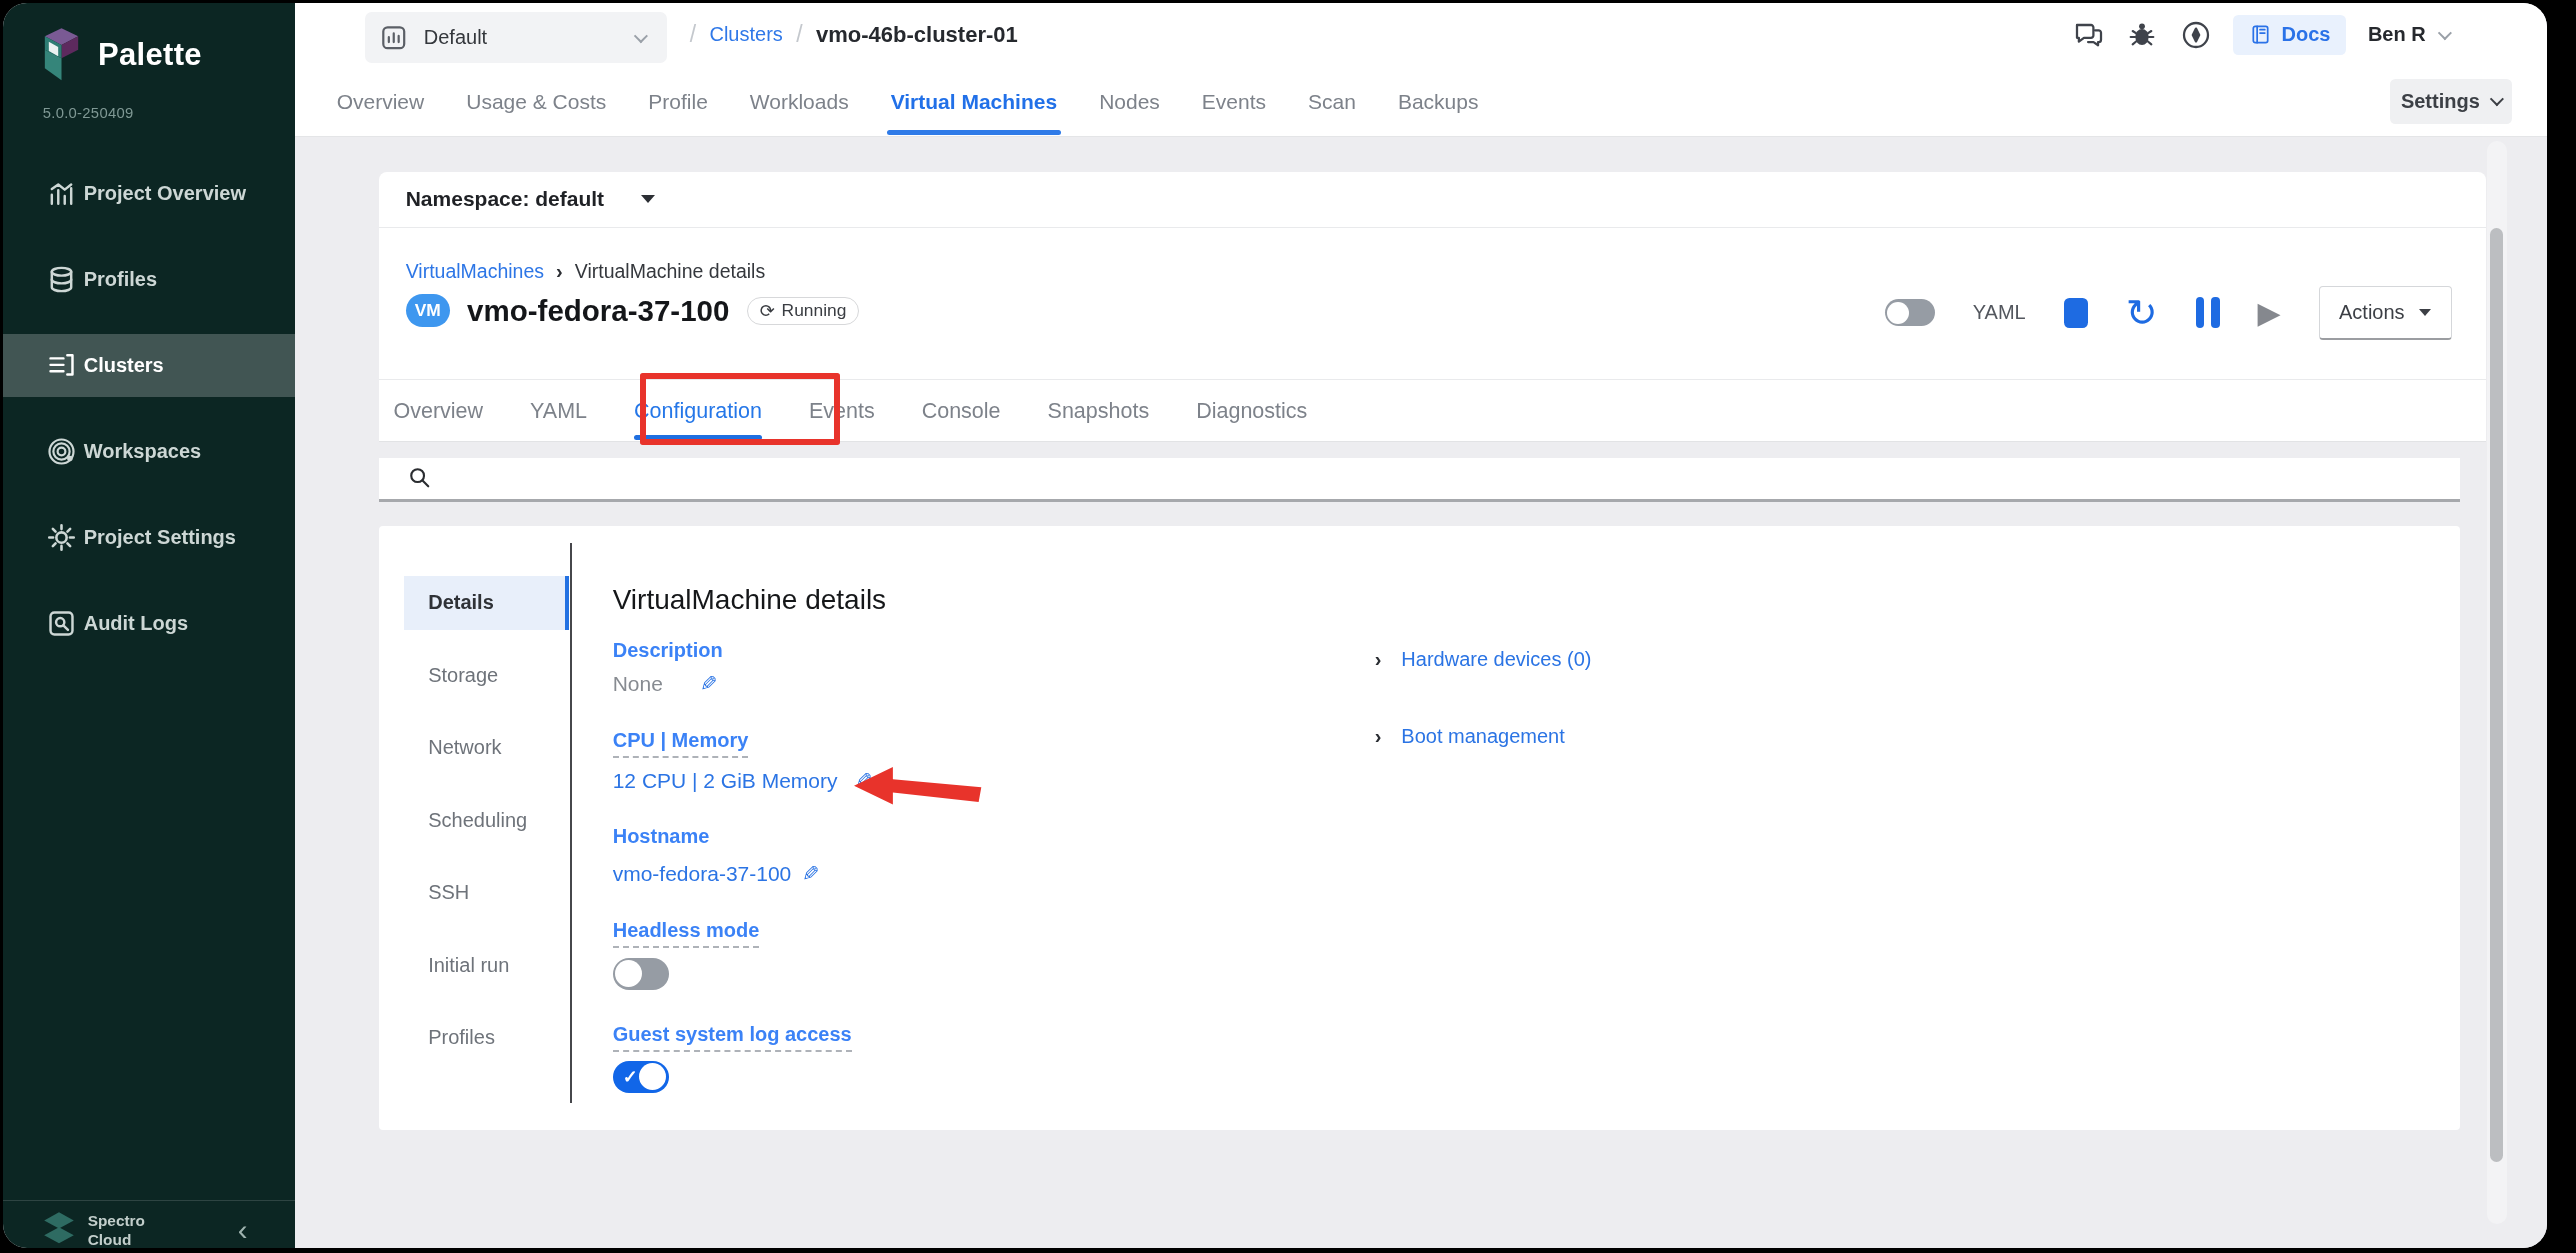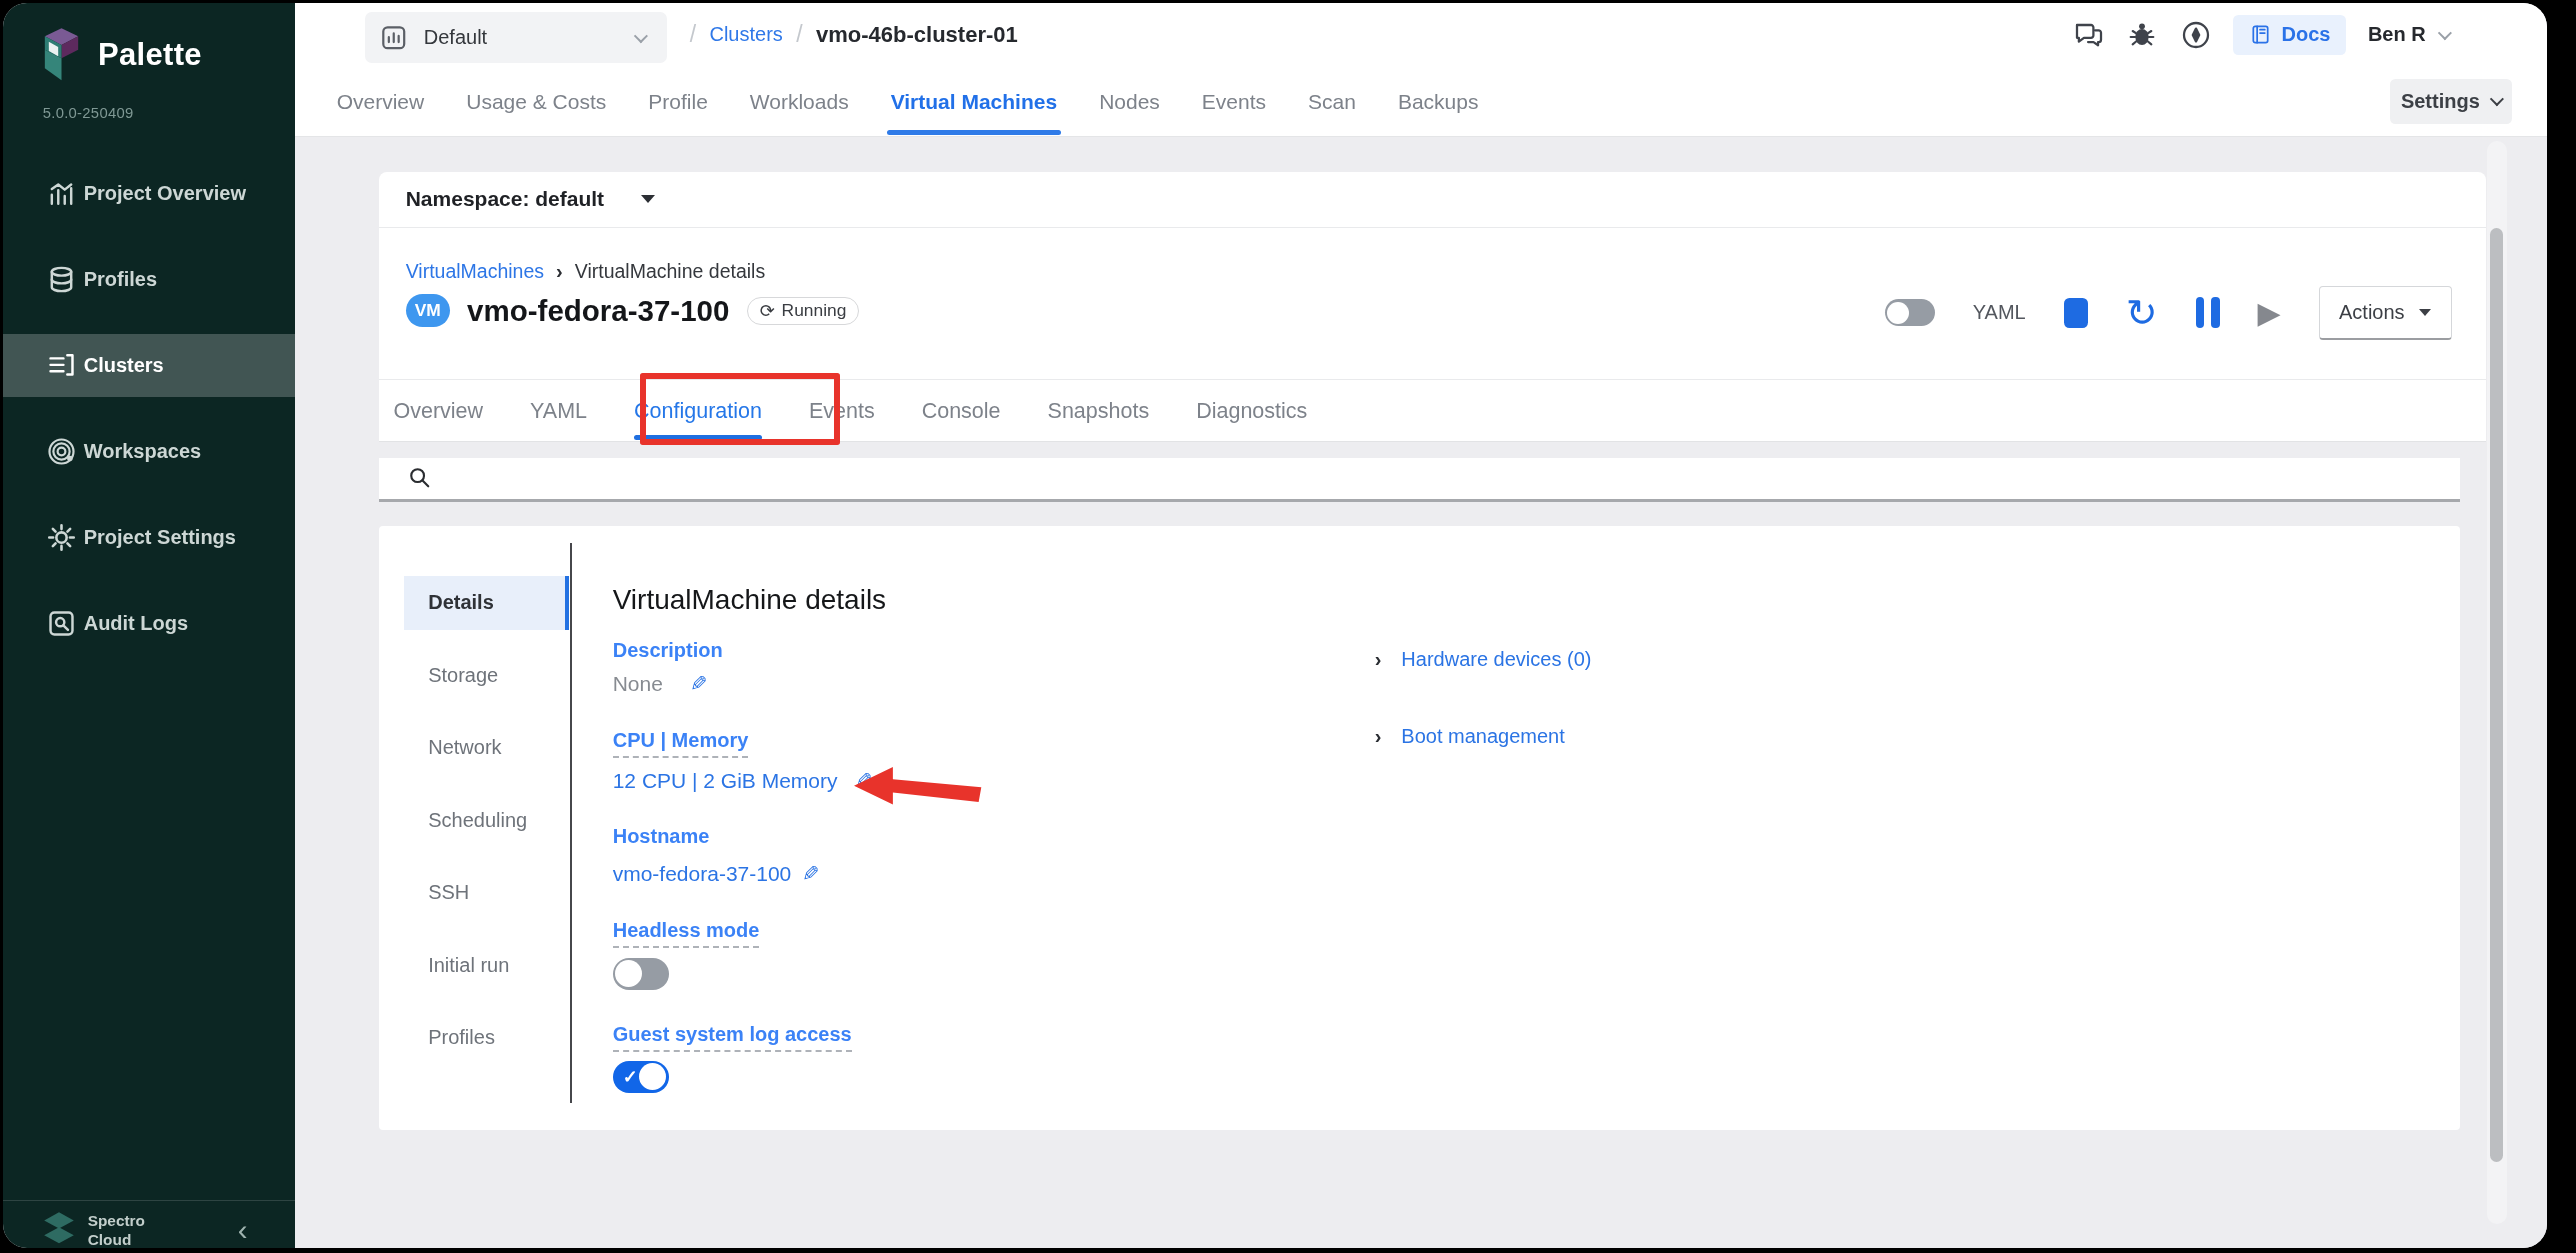--- a/index.html
+++ b/index.html
@@ -352,21 +352,21 @@
       <div class="subnav-item" style="top:195px">Network</div>
       <div class="subnav-item" style="top:268px">Scheduling</div>
       <div class="subnav-item" style="top:340px">SSH</div>
       <div class="subnav-item" style="top:413px">Initial run</div>
       <div class="subnav-item" style="top:485px">Profiles</div>
       <div class="vdivider"></div>
 
       <h2 class="d-heading">VirtualMachine details</h2>
 
       <div class="f-label" style="top:113px">Description</div>
-      <div class="f-row" style="top:146px; gap:27px">
+      <div class="f-row" style="top:146px; gap:37px">
         <span class="muted">None</span>
         <span class="pencil">✎</span>
       </div>
 
       <div class="f-label dashed" style="top:203px">CPU | Memory</div>
       <div class="f-row" style="top:243px; gap:17px">
         <span class="blue-link">12 CPU | 2 GiB Memory</span>
         <span class="pencil">✎</span>
       </div>
 

